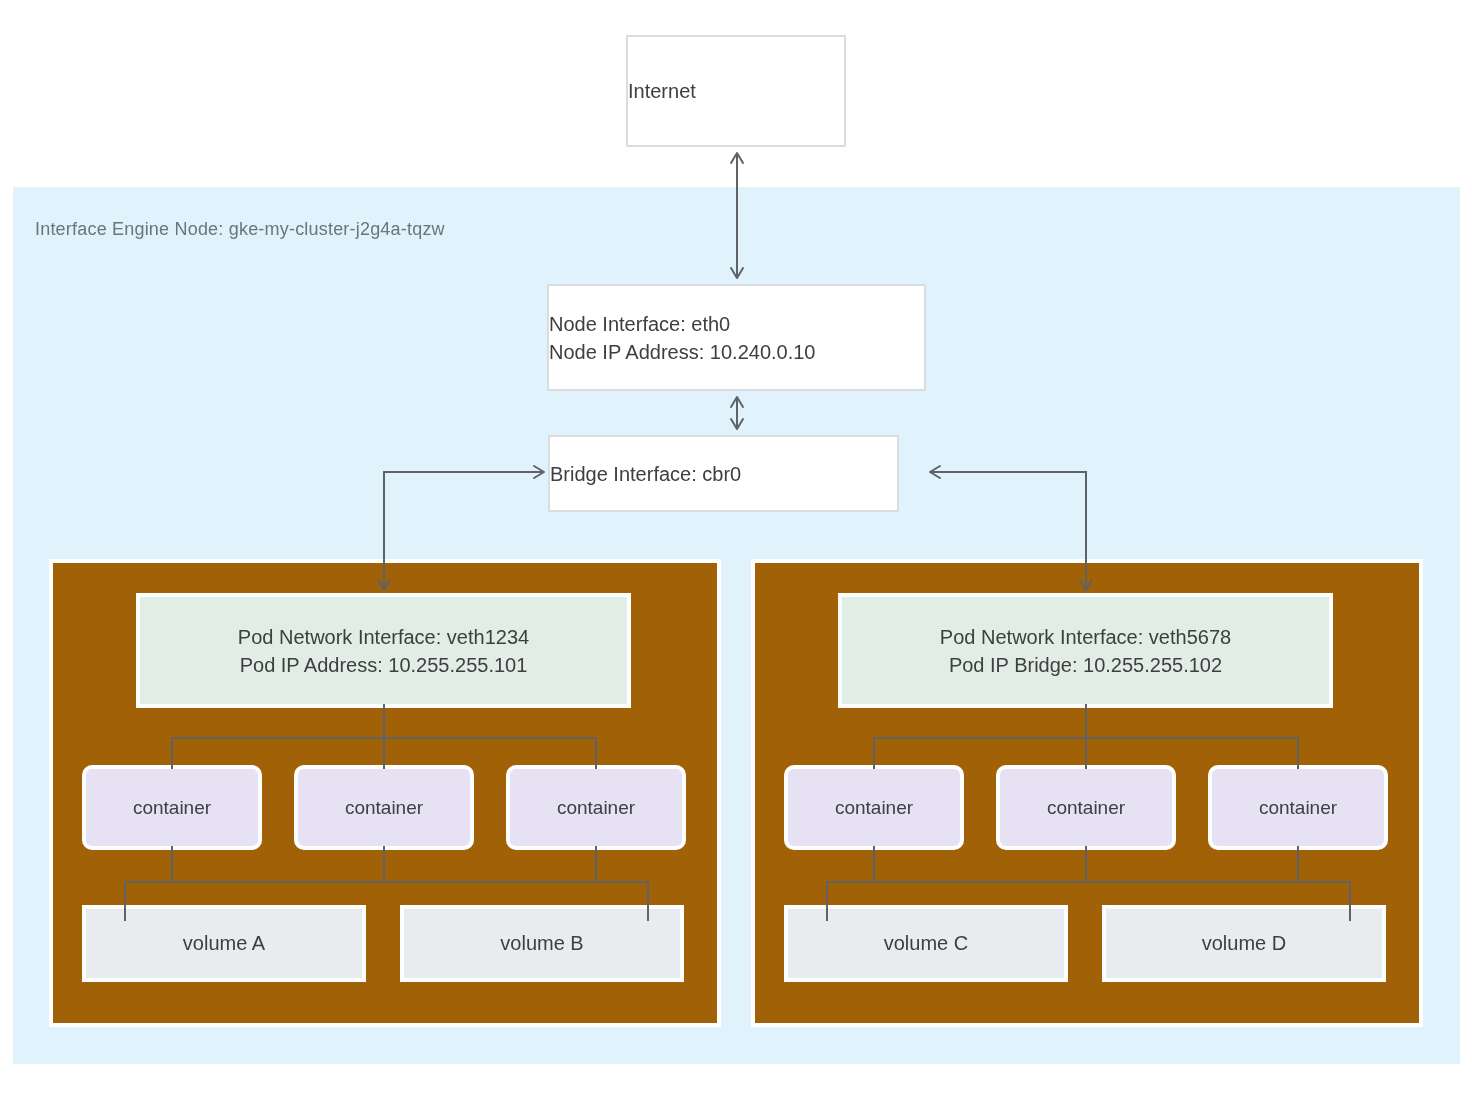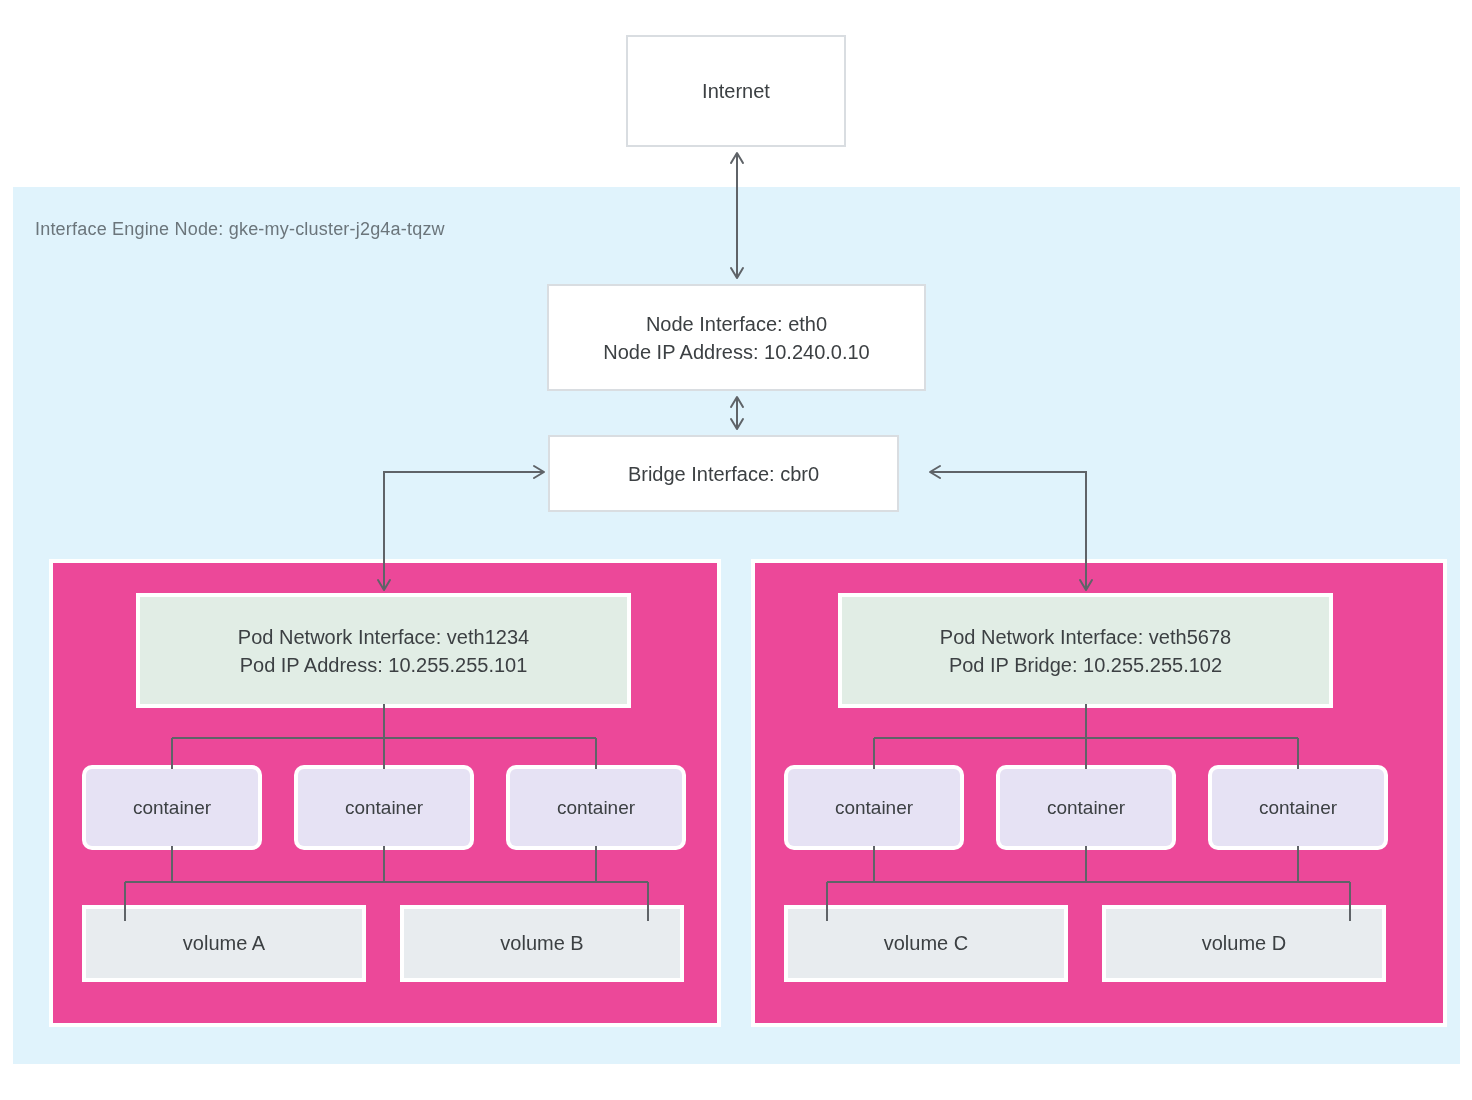--- a/index.html
+++ b/index.html
@@ -12,31 +12,31 @@
     position:absolute;left:13px;top:187px;width:1447px;height:877px;
     background:#e0f3fc;z-index:0;
   }
   .region-label{
     position:absolute;left:22px;top:32px;
     font-size:18px;color:#6b757b;letter-spacing:.2px;white-space:nowrap;
   }
   .white-box{
     position:absolute;background:#ffffff;border:2px solid #d9dde1;
     box-sizing:border-box;display:flex;flex-direction:column;
-    align-items:center;justify-content:center;text-align:center;
+    align-items:flex-start;justify-content:center;text-align:center;
     font-size:20px;line-height:28px;color:#3c4043;z-index:10;
   }
   .internet{left:626px;top:35px;width:220px;height:112px;}
   .node-if{left:547px;top:284px;width:379px;height:107px;}
   .bridge{left:548px;top:435px;width:351px;height:77px;}
   .pod{
     position:absolute;top:563px;width:664px;height:460px;
-    background:#ec4899;box-shadow:0 0 0 4px #ffffff;z-index:1;
+    background:#a16207;box-shadow:0 0 0 4px #ffffff;z-index:1;
   }
-  .pod-1{left:53px;} .pod-2{left:755px;padding-left:24px;}
+  .pod-1{left:53px;} .pod-2{left:755px;}
   .pod-if{
     position:absolute;left:87px;top:34px;width:487px;height:107px;
     background:#e1ede5;box-shadow:0 0 0 4px #ffffff;
     display:flex;flex-direction:column;align-items:center;justify-content:center;
     text-align:center;font-size:20px;line-height:28px;z-index:10;
   }
   .container-box{
     position:absolute;top:206px;width:172px;height:77px;
     background:#e6e2f4;box-shadow:0 0 0 4px #ffffff;
     display:flex;align-items:center;justify-content:center;

